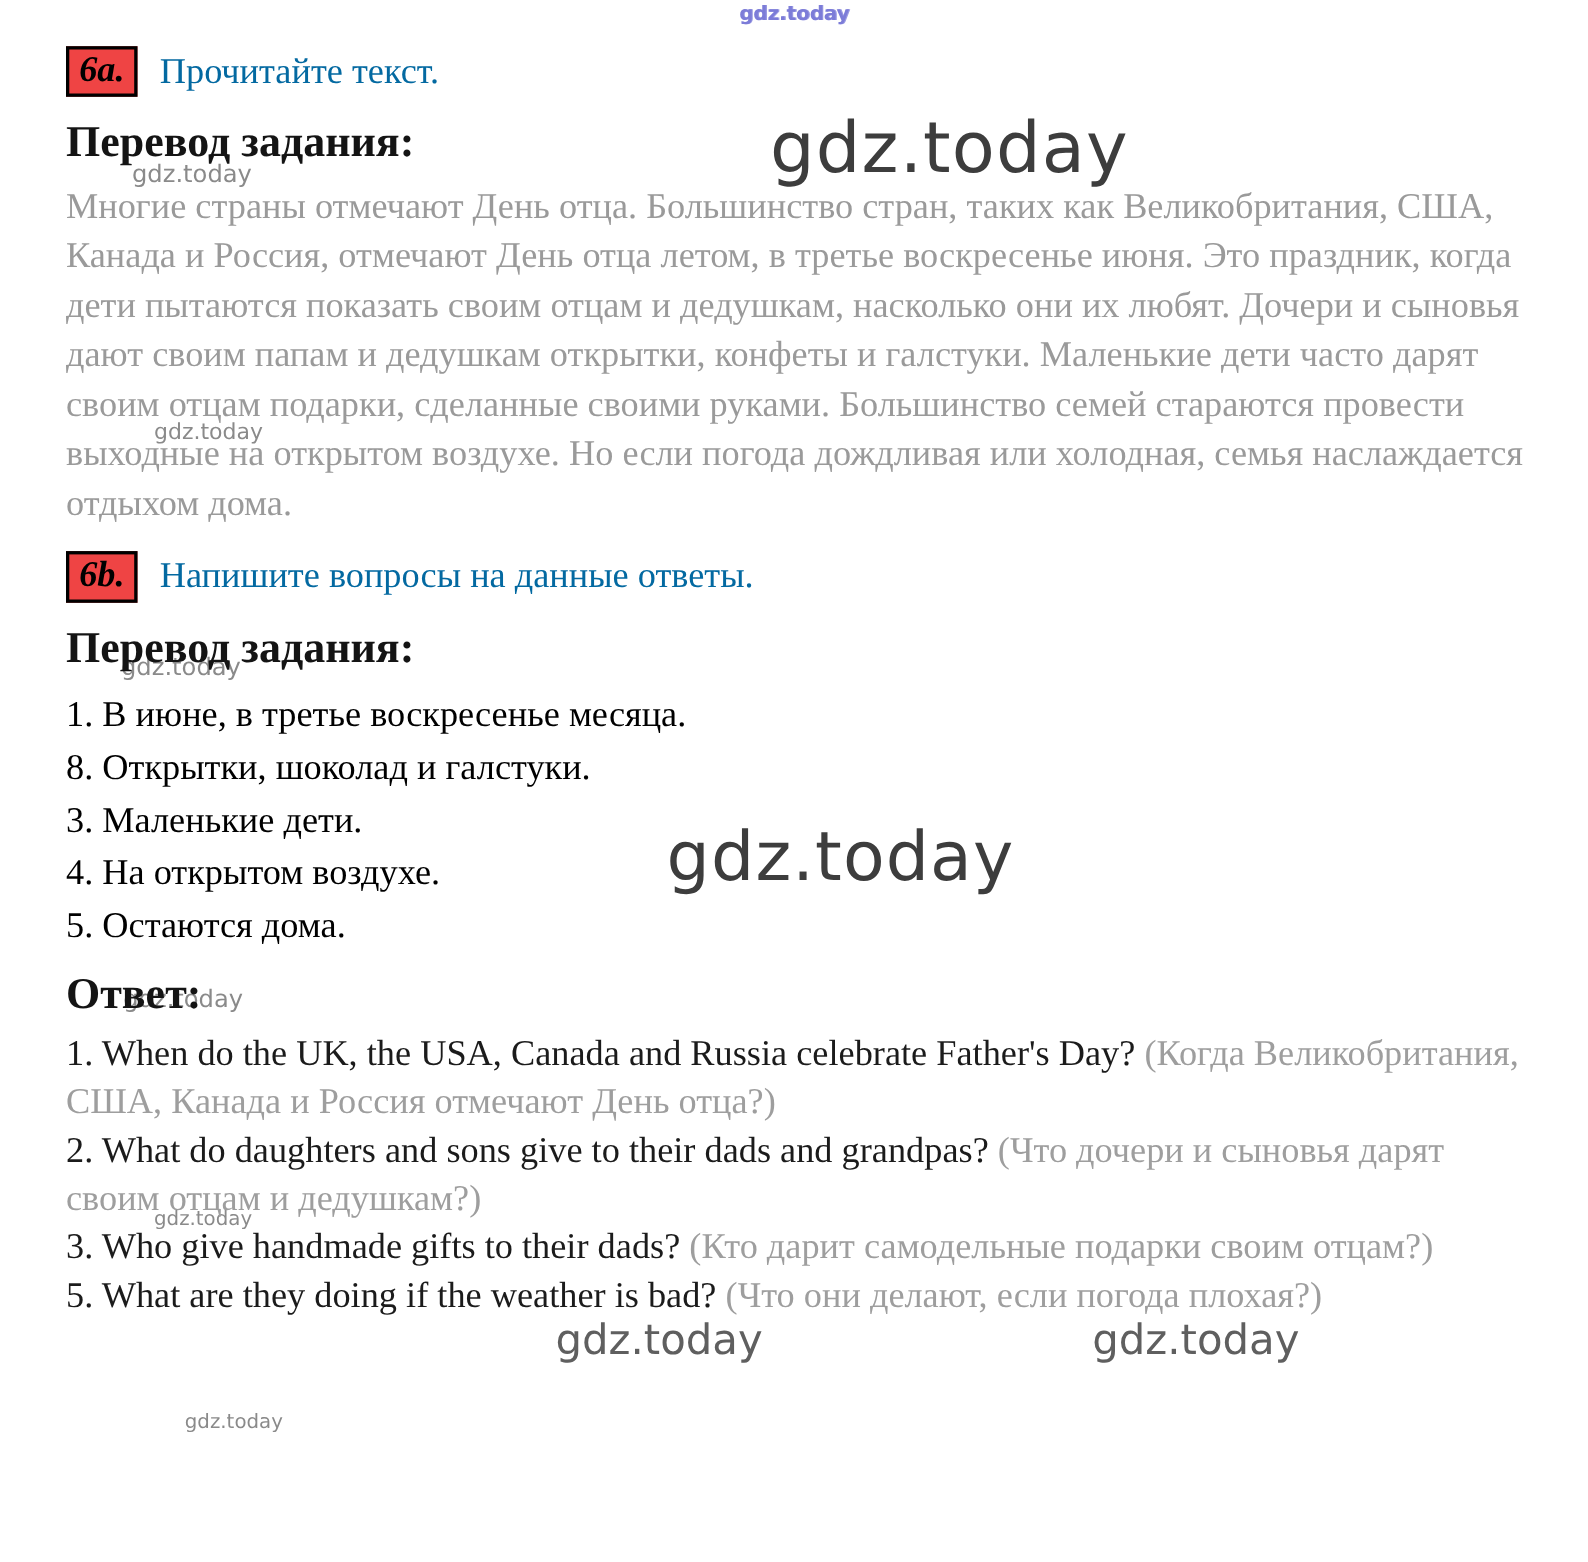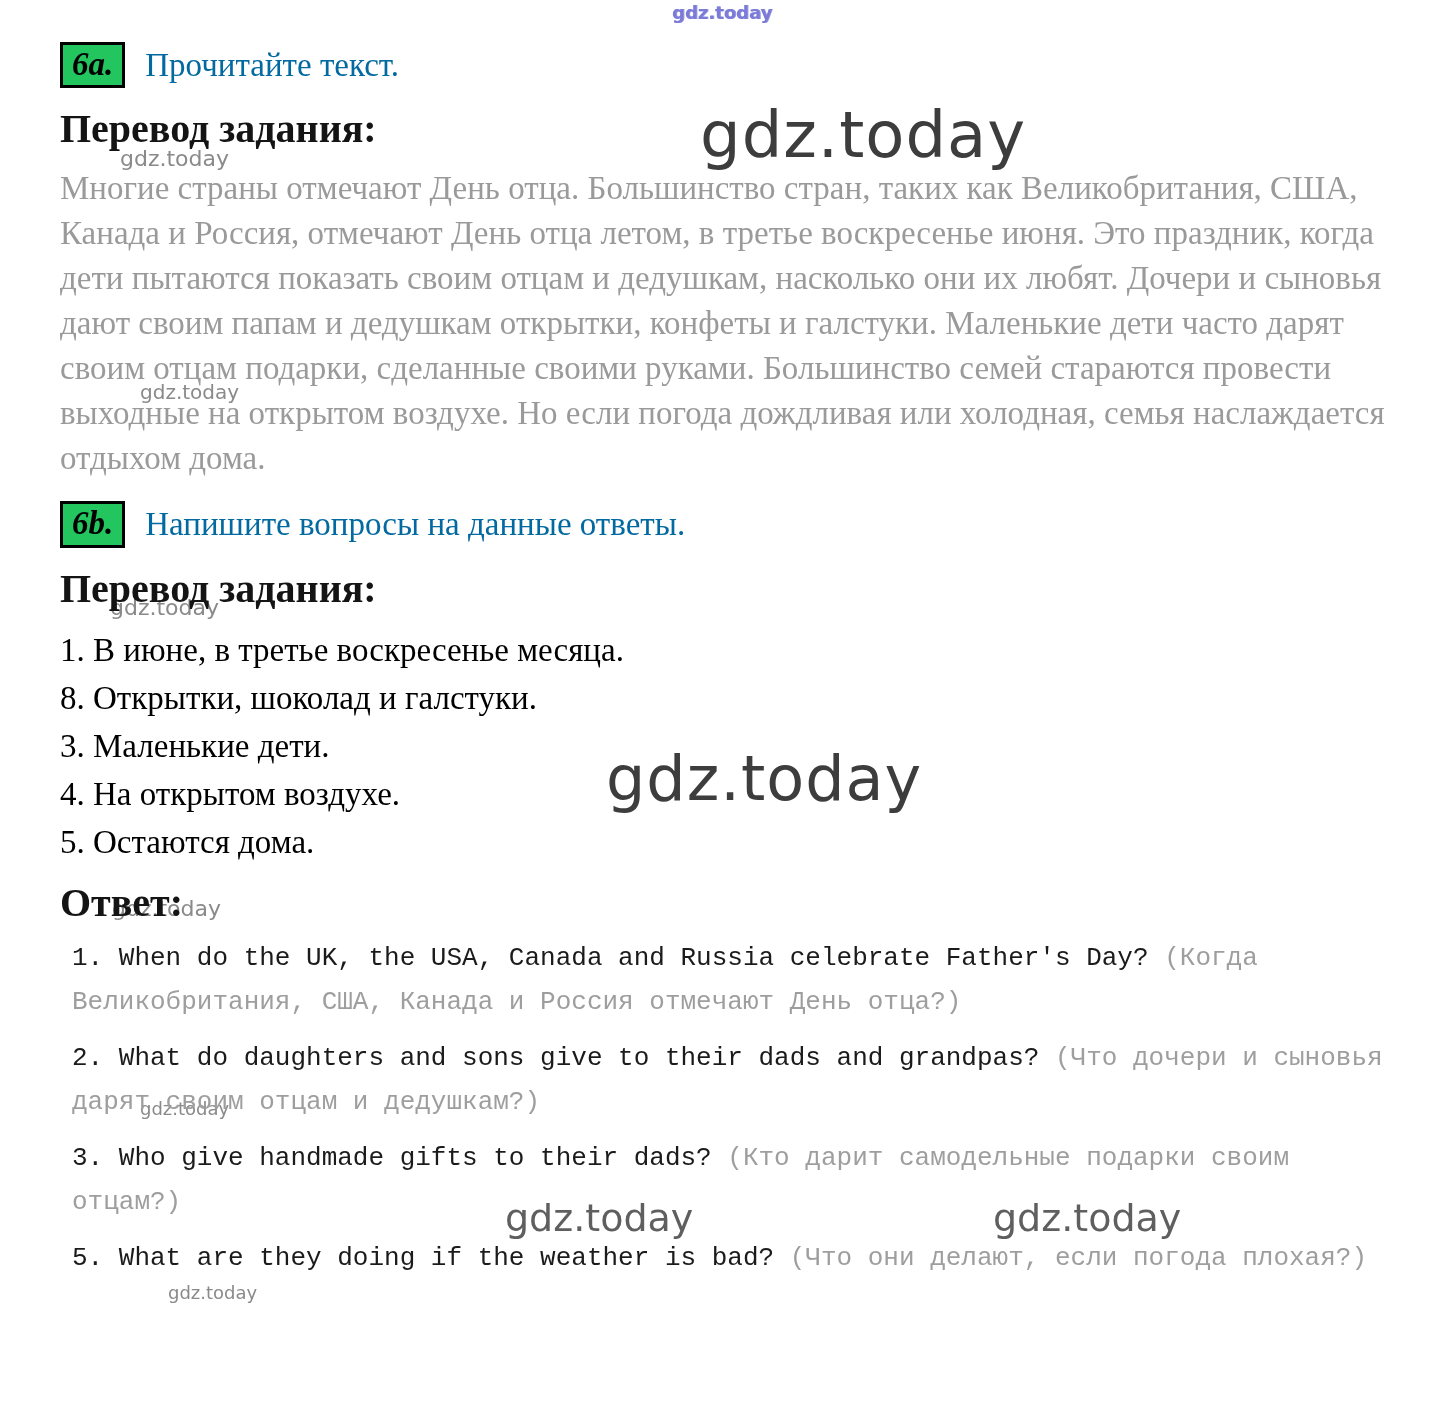--- a/index.html
+++ b/index.html
@@ -28,21 +28,21 @@
     margin: 0 0 20px 0;
   }
   .ex-box {
     border: 3px solid #000000;
     padding: 1px 9px 3px 9px;
     font-weight: bold;
     font-style: italic;
     font-size: 33px;
     line-height: 1.1;
     color: #000000;
-    background: #22c55e;
+    background: #ef4444;
   }
   .task-text {
     font-size: 33px;
     color: #0369a1;
   }
   .heading {
     font-size: 40px;
     font-weight: bold;
     color: #141414;
     margin: 16px 0 16px 0;
@@ -61,24 +61,23 @@
   }
   .gray-list li {
     font-size: 33px;
     line-height: 48px;
     color: #000000;
   }
   .answer-heading {
     margin-bottom: 12px;
   }
   .answer {
-    margin: 12px;
-    font-size: 26px;
+    margin: 0;
+    font-size: 33px;
     line-height: 44px;
-    font-family: Liberation Mono, monospace;
   }
   .answer .en { color: #1b1b1b; }
   .answer .ru { color: #9e9e9e; }
   .spacer-6b { margin-top: 8px; }
 
   
   .wm {
     position: absolute;
     font-family: "DejaVu Sans", sans-serif;
     white-space: nowrap;

